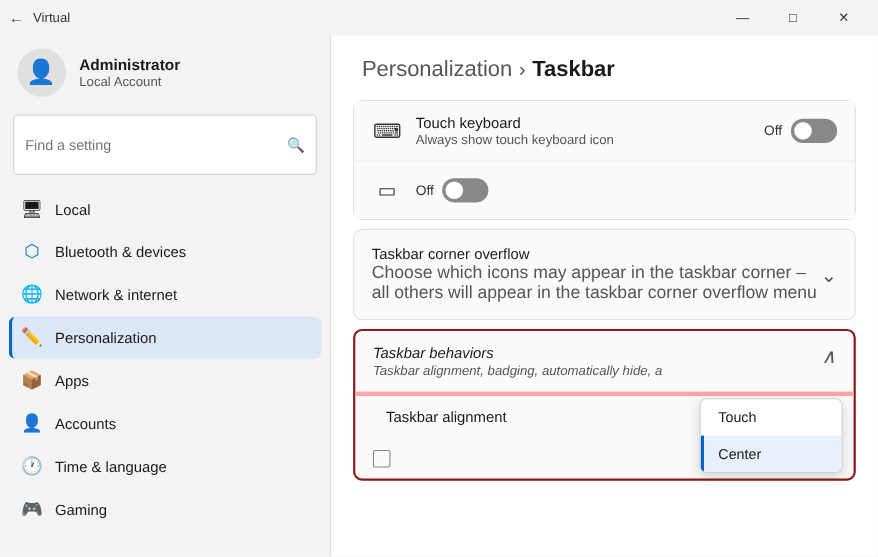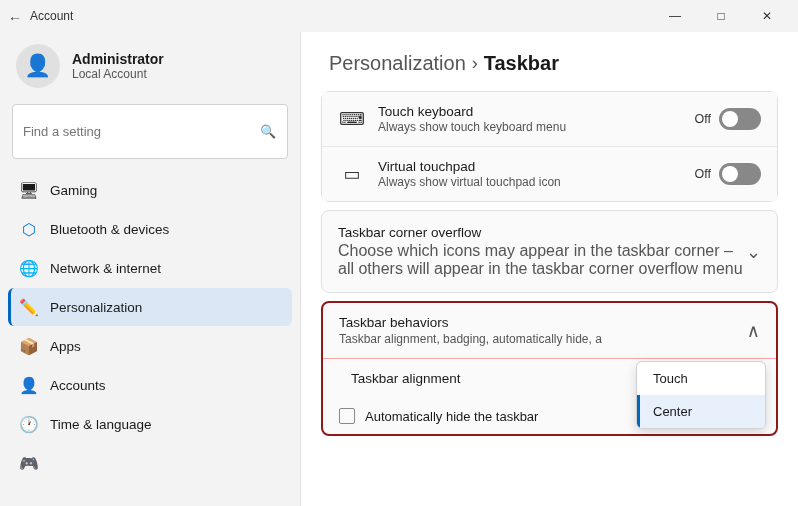--- a/index.html
+++ b/index.html
@@ -266,23 +266,24 @@
     
     .behaviors-section {
       margin: 0 20px 8px 20px;
       border: 2px solid #8b1a1a;
       border-radius: 8px;
       background: #fafafa;
       position: relative;
     }
     .behaviors-header {
       display: flex;
-      align-items: center;
+      align-items: flex-start;
       padding: 12px 16px;
-      border-bottom: 1px solid #fca5a5;
+      border-bottom: 4px solid #fca5a5;
+      font-style: italic;
     }
     .behaviors-text { flex: 1; }
     .behaviors-title { font-size: 13.5px; font-weight: 500; color: #1a1a1a; }
     .behaviors-subtitle { font-size: 12px; color: #555; margin-top: 2px; }
     .chevron-up { font-size: 18px; color: #555; }
 
     .alignment-row {
       display: flex;
       align-items: center;
       padding: 12px 28px;
@@ -332,21 +333,21 @@
       flex-shrink: 0;
     }
     .autohide-label { font-size: 13px; color: #1a1a1a; }
   </style>
 </head>
 <body>
 
 <div class="title-bar">
   <div class="title-bar-left">
     <span class="title-bar-icon">←</span>
-    <span class="title-bar-title">Account</span>
+    <span class="title-bar-title">Virtual</span>
   </div>
   <div class="title-bar-controls">
     <button class="title-bar-btn">—</button>
     <button class="title-bar-btn">□</button>
     <button class="title-bar-btn close">✕</button>
   </div>
 </div>
 
 <div class="app-body">
 
@@ -363,21 +364,21 @@
     </div>
 
     <div class="search-box">
       <input class="search-input" type="text" placeholder="Find a setting" style="">
       <span class="search-icon-svg">🔍</span>
     </div>
 
     <div class="nav-items">
       <div class="nav-item">
         <span class="nav-icon">🖥</span>
-        <span class="nav-item-label">Gaming</span>
+        <span class="nav-item-label">Local</span>
       </div>
       <div class="nav-item">
         <span class="nav-icon" style="color:#0078d4;">⬡</span>
         <span class="nav-item-label">Bluetooth &amp; devices</span>
       </div>
       <div class="nav-item">
         <span class="nav-icon" style="color:#0078d4;">🌐</span>
         <span class="nav-item-label">Network &amp; internet</span>
       </div>
       <div class="nav-item active">
@@ -391,53 +392,50 @@
       <div class="nav-item">
         <span class="nav-icon">👤</span>
         <span class="nav-item-label">Accounts</span>
       </div>
       <div class="nav-item">
         <span class="nav-icon">🕐</span>
         <span class="nav-item-label">Time &amp; language</span>
       </div>
       <div class="nav-item">
         <span class="nav-icon">🎮</span>
+        <span class="nav-item-label">Gaming</span>
       </div>
     </div>
 
   </div>
 
   <div class="content">
 
     <div class="content-header">
       <div class="breadcrumb">
         <span class="breadcrumb-parent">Personalization</span>
         <span class="breadcrumb-sep">›</span>
         <span class="breadcrumb-current">Taskbar</span>
       </div>
     </div>
 
     <div class="settings-section">
       <div class="settings-row">
         <div class="row-icon">⌨</div>
         <div class="row-text">
           <div class="row-title">Touch keyboard</div>
-          <div class="row-subtitle">Always show touch keyboard menu</div>
+          <div class="row-subtitle">Always show touch keyboard icon</div>
         </div>
         <div class="row-control">
           <span>Off</span>
           <div class="toggle"></div>
         </div>
       </div>
       <div class="settings-row">
         <div class="row-icon">▭</div>
-        <div class="row-text">
-          <div class="row-title">Virtual touchpad</div>
-          <div class="row-subtitle">Always show virtual touchpad icon</div>
-        </div>
         <div class="row-control">
           <span>Off</span>
           <div class="toggle"></div>
         </div>
       </div>
     </div>
 
     <div class="overflow-section">
       <div class="overflow-row">
         <div class="overflow-text">
@@ -462,18 +460,17 @@
         <span class="alignment-value">Center</span>
 
         <div class="dropdown-popup">
           <div class="dropdown-item">Touch</div>
           <div class="dropdown-item selected">Center</div>
         </div>
       </div>
 
       <div class="autohide-row">
         <div class="checkbox"></div>
-        <span class="autohide-label">Automatically hide the taskbar</span>
       </div>
     </div>
 
   </div>
 </div>
 
 </body></html>

